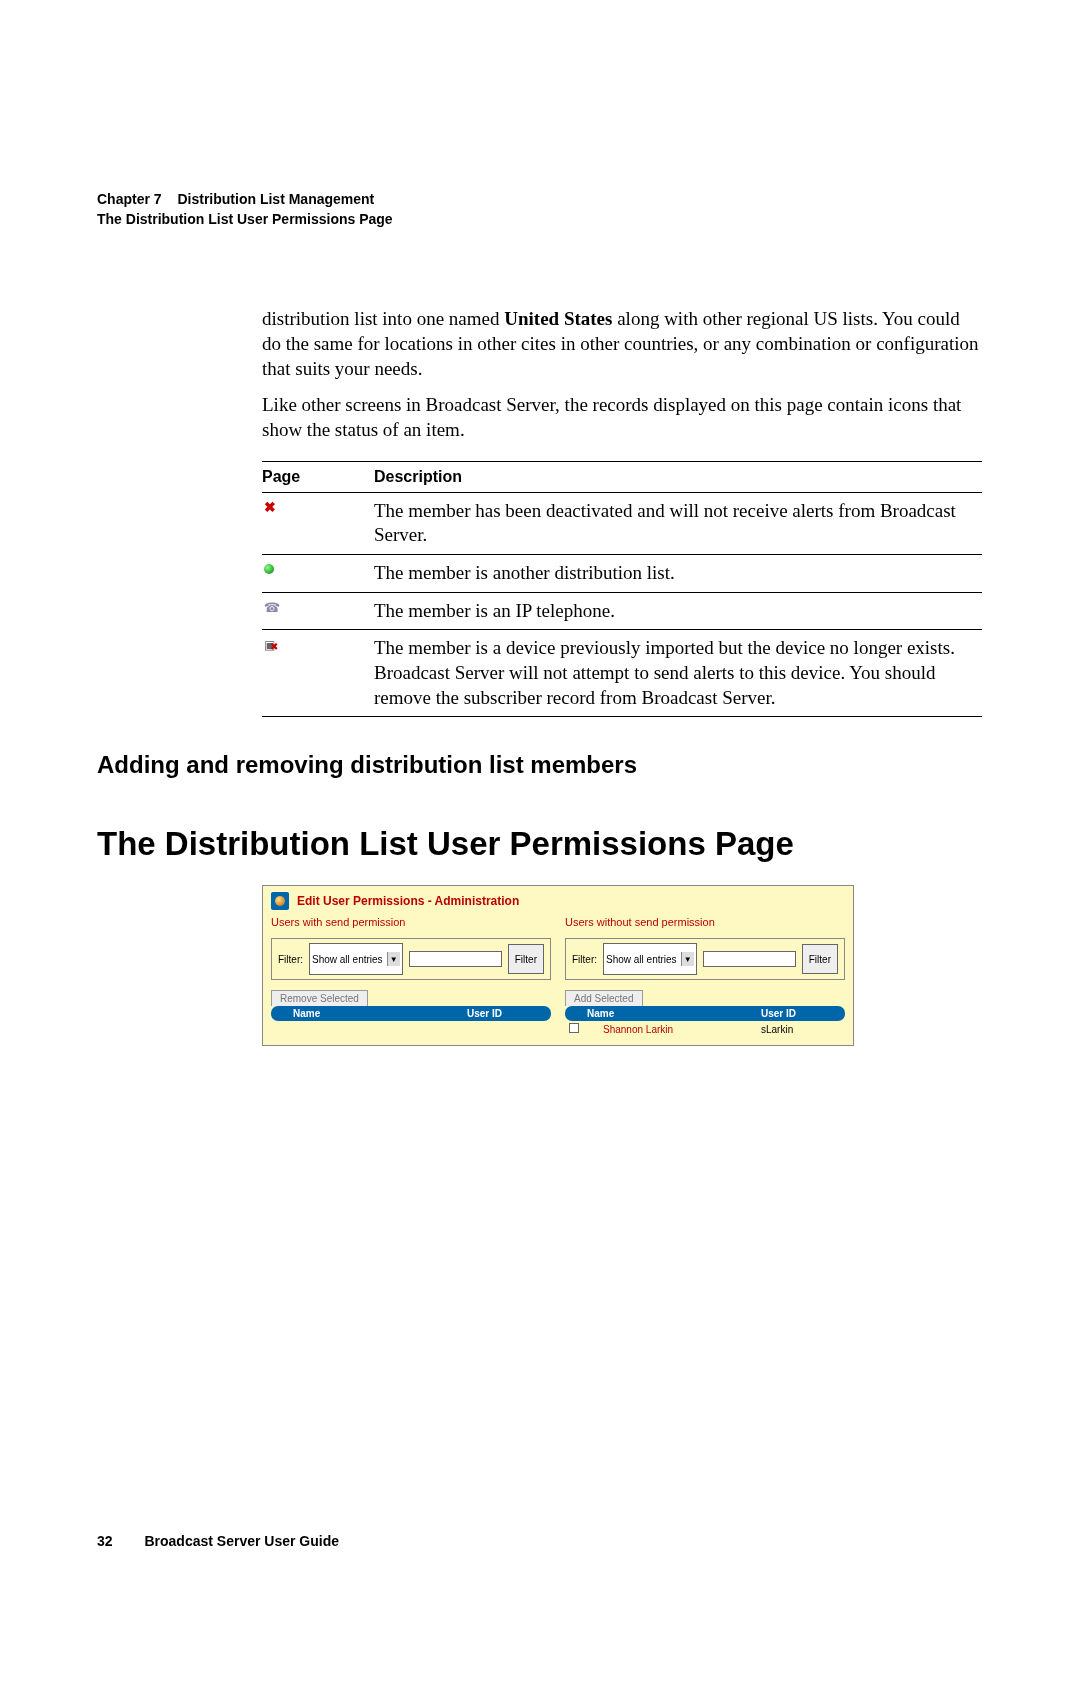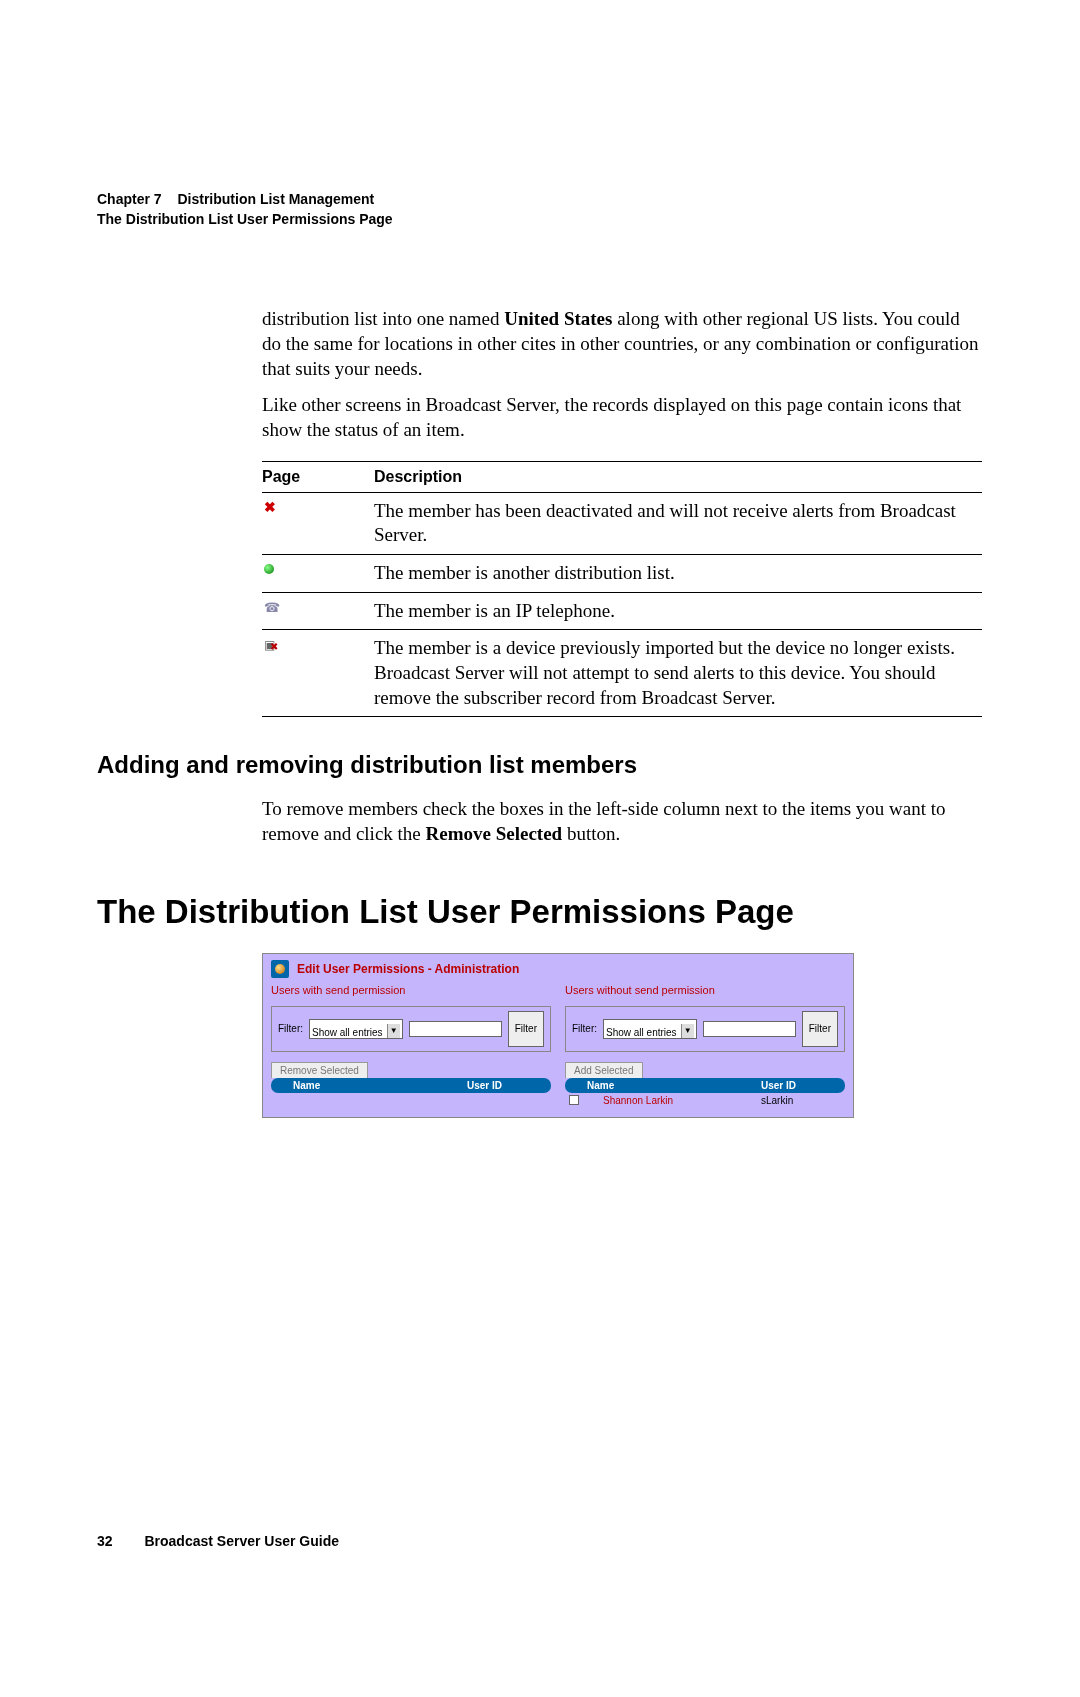--- a/index.html
+++ b/index.html
@@ -79,21 +79,21 @@
     font-size: 33px;
     margin-top: 46px;
     margin-bottom: 22px;
   }
 
   
   .screenshot {
     margin-left: 165px;
     width: 592px;
     border: 1px solid #888;
-    background: #c4b5fd;
+    background: #fef9c3;
     font-family: Tahoma, Arial, sans-serif;
     font-size: 11px;
     color: #000;
   }
   .ss-header {
     display: flex;
     align-items: center;
     padding: 6px 8px;
     gap: 8px;
   }
@@ -121,38 +121,38 @@
     align-items: center;
     gap: 6px;
     margin-bottom: 10px;
   }
   .ss-filter label { font-size: 10px; }
   .ss-select {
     border: 1px solid #666;
     background: #fff;
     font-size: 10px;
     padding: 0 2px;
-    height: 20px;
+    height: 32px;
     display: flex;
-    align-items: flex-end;
+    align-items: center;
     gap: 4px;
   }
   .ss-select .caret {
     width: 13px; height: 14px;
     background: #ddd;
     border-left: 1px solid #888;
     display:flex;align-items:center;justify-content:center;
     font-size:8px;color:#000;
   }
   .ss-input {
     border: 1px solid #666; height: 16px; flex:1; background:#fff;
   }
   .ss-btn {
     border: 1px solid #666; background: #eee;
-    font-size: 10px; padding: 1px 6px; height: 36px;
+    font-size: 10px; padding: 1px 6px; height: 30px;
     display:flex;align-items:center;
   }
   .ss-col-btn-row { display:flex; }
   .ss-col-btn {
     border: 1px solid #999; border-bottom: none;
     background: #eee; color:#777;
     font-size: 10px; padding: 2px 8px;
   }
   .ss-thead {
     background: #06a; color: #fff;
@@ -224,23 +224,20 @@
       <tr>
         <td class="icon-cell"><span class="ic ic-dev"><span class="a">▣</span><span class="b">✖</span></span></td>
         <td>The member is a device previously imported but the device no longer exists. Broadcast Server will not attempt to send alerts to this device. You should remove the subscriber record from Broadcast Server.</td>
       </tr>
     </tbody>
   </table>
 
   <h2 class="section">Adding and removing distribution list members</h2>
 
   <div class="body-text">
-    <p>
-      <span>To remove members check the boxes in the left-side column next to the items you want to remove and click the </span><span class="bold">Remove Selected</span><span> button.</span>
-    </p>
   </div>
 
   <h1 class="section">The Distribution List User Permissions Page</h1>
 
   <div class="screenshot">
     <div class="ss-header">
       <span class="ss-logo"></span>
       <span class="ss-title">Edit User Permissions - Administration</span>
     </div>
     <div class="ss-cols">

